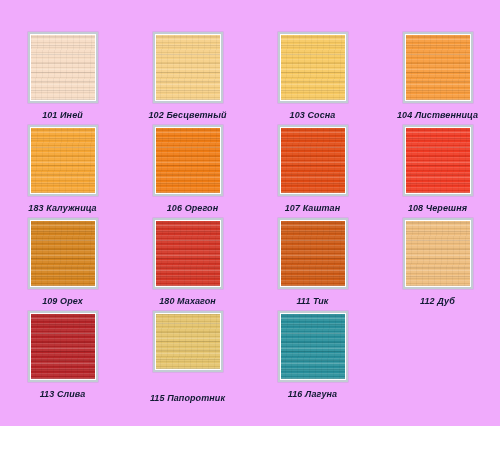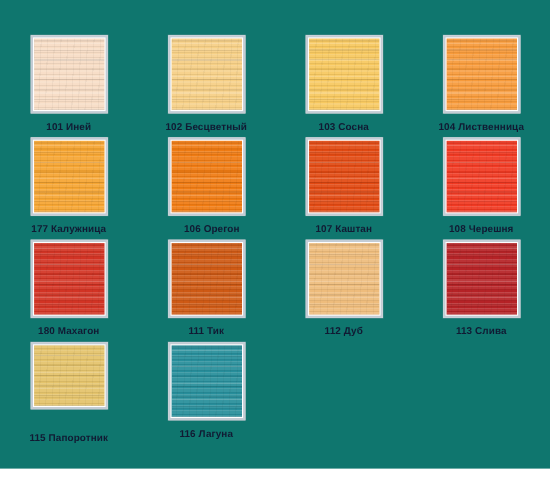--- a/index.html
+++ b/index.html
@@ -11,21 +11,22 @@
     width: 500px;
     height: 450px;
     overflow: hidden;
     font-family: "Liberation Sans", sans-serif;
   }
 
   #palette-sheet {
     position: relative;
     width: 500px;
     height: 426px;
-    background: #0f766e;
+    background: #f0abfc;
+    font-style: italic;
   }
 
   .swatch-grid {
     position: absolute;
     left: 0;
     top: 32px;
     width: 500px;
     display: grid;
     grid-template-columns: repeat(4, 125px);
     grid-auto-rows: 93px;
@@ -140,39 +141,45 @@
       <div class="swatch-cell">
         <div class="swatch-frame">
           <div class="swatch-chip" style="background: rgb(247, 154, 58);"></div>
         </div>
         <div class="swatch-label" style="color: rgb(17, 26, 51);">104 Лиственница</div>
       </div>
       <div class="swatch-cell">
         <div class="swatch-frame">
           <div class="swatch-chip" style="background: rgb(246, 165, 50);"></div>
         </div>
-        <div class="swatch-label" style="color: rgb(17, 26, 51);">177 Калужница</div>
+        <div class="swatch-label" style="color: rgb(17, 26, 51);">183 Калужница</div>
       </div>
       <div class="swatch-cell">
         <div class="swatch-frame">
           <div class="swatch-chip" style="background: rgb(240, 123, 18);"></div>
         </div>
         <div class="swatch-label" style="color: rgb(17, 26, 51); margin-left: 10px;">106 Орегон</div>
       </div>
       <div class="swatch-cell">
         <div class="swatch-frame">
           <div class="swatch-chip" style="background: rgb(220, 74, 22); filter: saturate(1.05);"></div>
         </div>
         <div class="swatch-label" style="color: rgb(17, 26, 51);">107 Каштан</div>
       </div>
       <div class="swatch-cell">
         <div class="swatch-frame">
           <div class="swatch-chip" style="background: rgb(234, 59, 37); filter: saturate(1.05);"></div>
         </div>
         <div class="swatch-label" style="color: rgb(17, 26, 51);">108 Черешня</div>
+      </div>
+      <div class="swatch-cell">
+        <div class="swatch-frame">
+          <div class="swatch-chip" style="background: rgb(212, 130, 28);"></div>
+        </div>
+        <div class="swatch-label" style="color: rgb(17, 26, 51);">109 Орех</div>
       </div>
       <div class="swatch-cell">
         <div class="swatch-frame">
           <div class="swatch-chip" style="background: rgb(204, 53, 38); filter: saturate(1.05);"></div>
         </div>
         <div class="swatch-label" style="color: rgb(17, 26, 51);">180 Махагон</div>
       </div>
       <div class="swatch-cell">
         <div class="swatch-frame">
           <div class="swatch-chip" style="background: rgb(201, 90, 24); filter: saturate(1.05);"></div>

